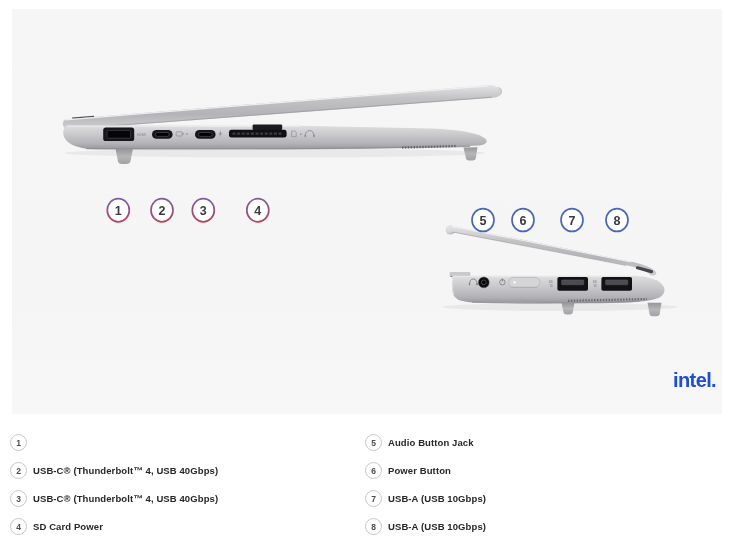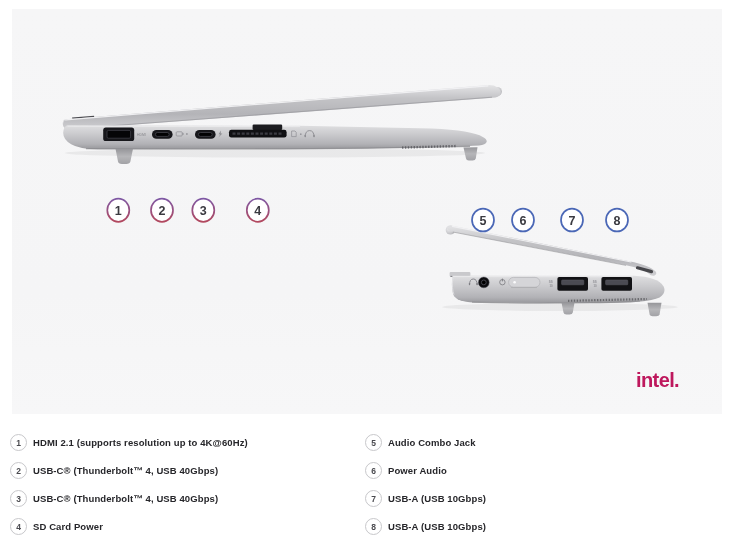--- a/index.html
+++ b/index.html
@@ -11,22 +11,22 @@
   .panel {
     position:absolute; left:12px; top:9px; width:710px; height:405px;
     background:linear-gradient(180deg,#f6f6f7 0%,#f5f5f6 70%,#f7f7f8 100%);
   }
   svg.scene { position:absolute; left:0; top:0; }
   svg text { font-family:"Liberation Sans", sans-serif; }
   .cnum { font-weight:bold; font-size:12.5px; fill:#3a3a40; text-anchor:middle; }
   .tinylabel { font-size:3.4px; fill:#85858a; }
   .tinymark { font-size:2.9px; fill:#8e8e93; font-weight:bold; }
   .intel-logo {
-    position:absolute; left:636px; top:369px;
-    font-size:20px; font-weight:bold; color:#be185d; letter-spacing:-0.6px;
+    position:absolute; left:673px; top:369px;
+    font-size:20px; font-weight:bold; color:#1d4ed8; letter-spacing:-0.6px;
   }
   .legend-col { position:absolute; top:434px; }
   .legend-col.left  { left:10px;  }
   .legend-col.right { left:365px; }
   .legend-row { display:flex; align-items:center; height:17px; margin-bottom:11px; }
   .legend-num {
     box-sizing:border-box; width:17px; height:17px; flex:0 0 auto;
     border:1px solid #c8c8cb; border-radius:50%; background:#ffffff;
     display:flex; align-items:center; justify-content:center;
     font-size:8.5px; font-weight:bold; color:#4a4a4f;
@@ -245,44 +245,43 @@
     <ellipse cx="617" cy="220" rx="11" ry="11.4" fill="#ffffff" stroke="#4a67b6" stroke-width="1.7"></ellipse>
     <text x="617" y="224.7" class="cnum">8</text>
   </g>
 </svg>
 
 <div class="intel-logo">intel.</div>
 
 <div class="legend-col left">
   <div class="legend-row">
     <span class="legend-num">1</span>
-    <span class="legend-label">HDMI 2.1 (supports resolution up to 4K@60Hz)</span>
   </div>
   <div class="legend-row">
     <span class="legend-num">2</span>
     <span class="legend-label">USB-C® (Thunderbolt™ 4, USB 40Gbps)</span>
   </div>
   <div class="legend-row">
     <span class="legend-num">3</span>
     <span class="legend-label">USB-C® (Thunderbolt™ 4, USB 40Gbps)</span>
   </div>
   <div class="legend-row">
     <span class="legend-num">4</span>
     <span class="legend-label">SD Card Power</span>
   </div>
 </div>
 
 <div class="legend-col right">
   <div class="legend-row">
     <span class="legend-num">5</span>
-    <span class="legend-label">Audio Combo Jack</span>
+    <span class="legend-label">Audio Button Jack</span>
   </div>
   <div class="legend-row">
     <span class="legend-num">6</span>
-    <span class="legend-label">Power Audio</span>
+    <span class="legend-label">Power Button</span>
   </div>
   <div class="legend-row">
     <span class="legend-num">7</span>
     <span class="legend-label">USB-A (USB 10Gbps)</span>
   </div>
   <div class="legend-row">
     <span class="legend-num">8</span>
     <span class="legend-label">USB-A (USB 10Gbps)</span>
   </div>
 </div>

